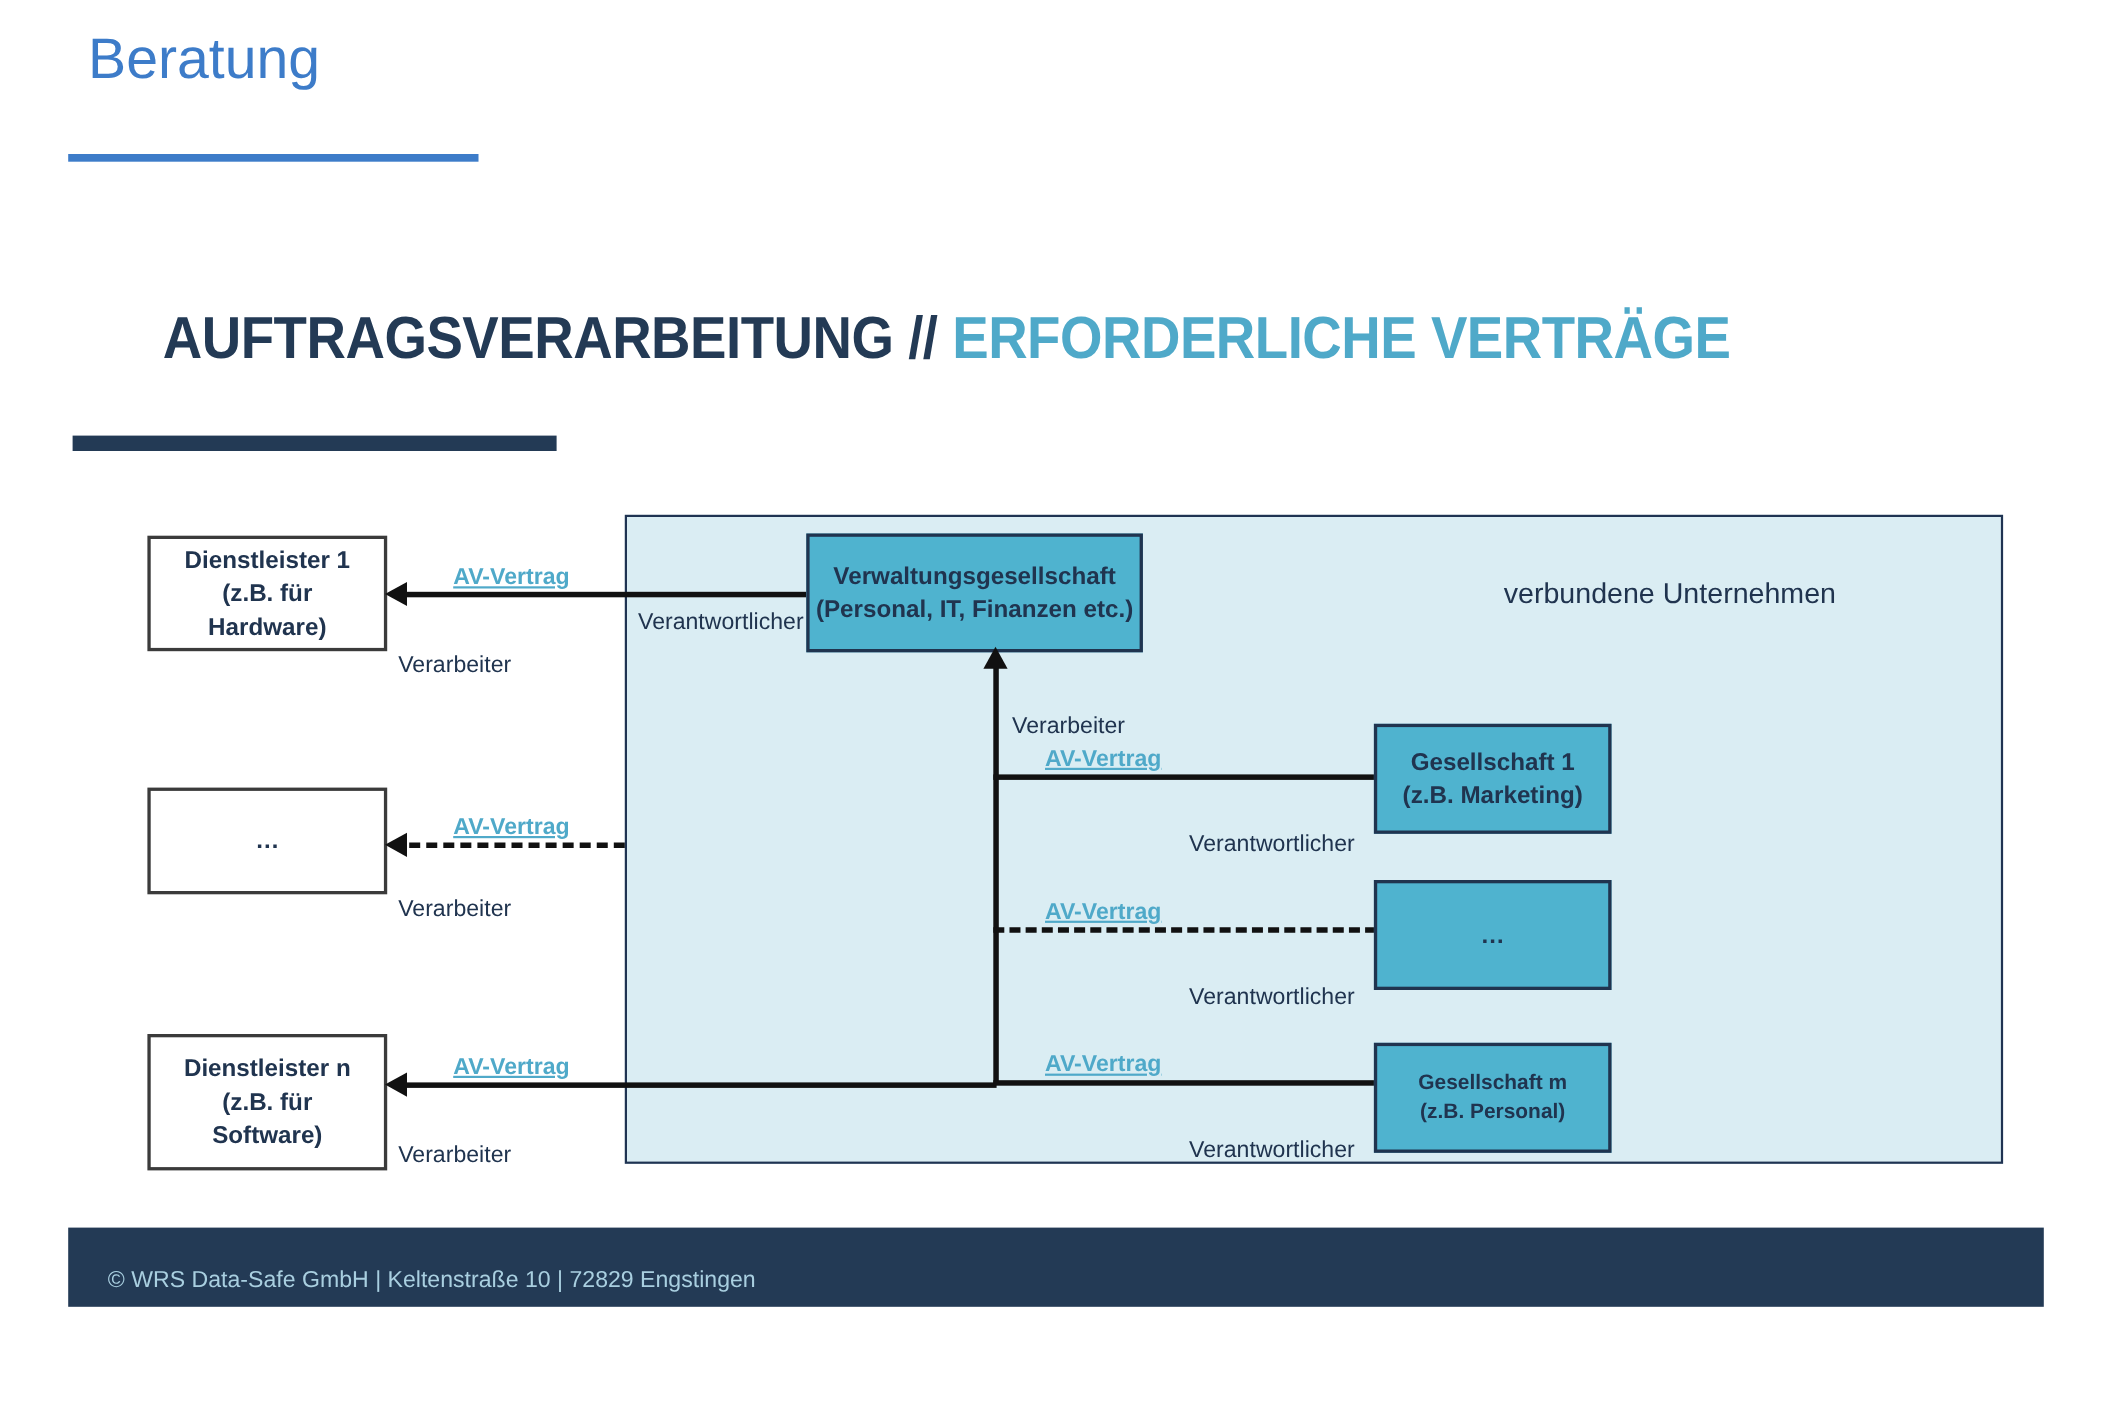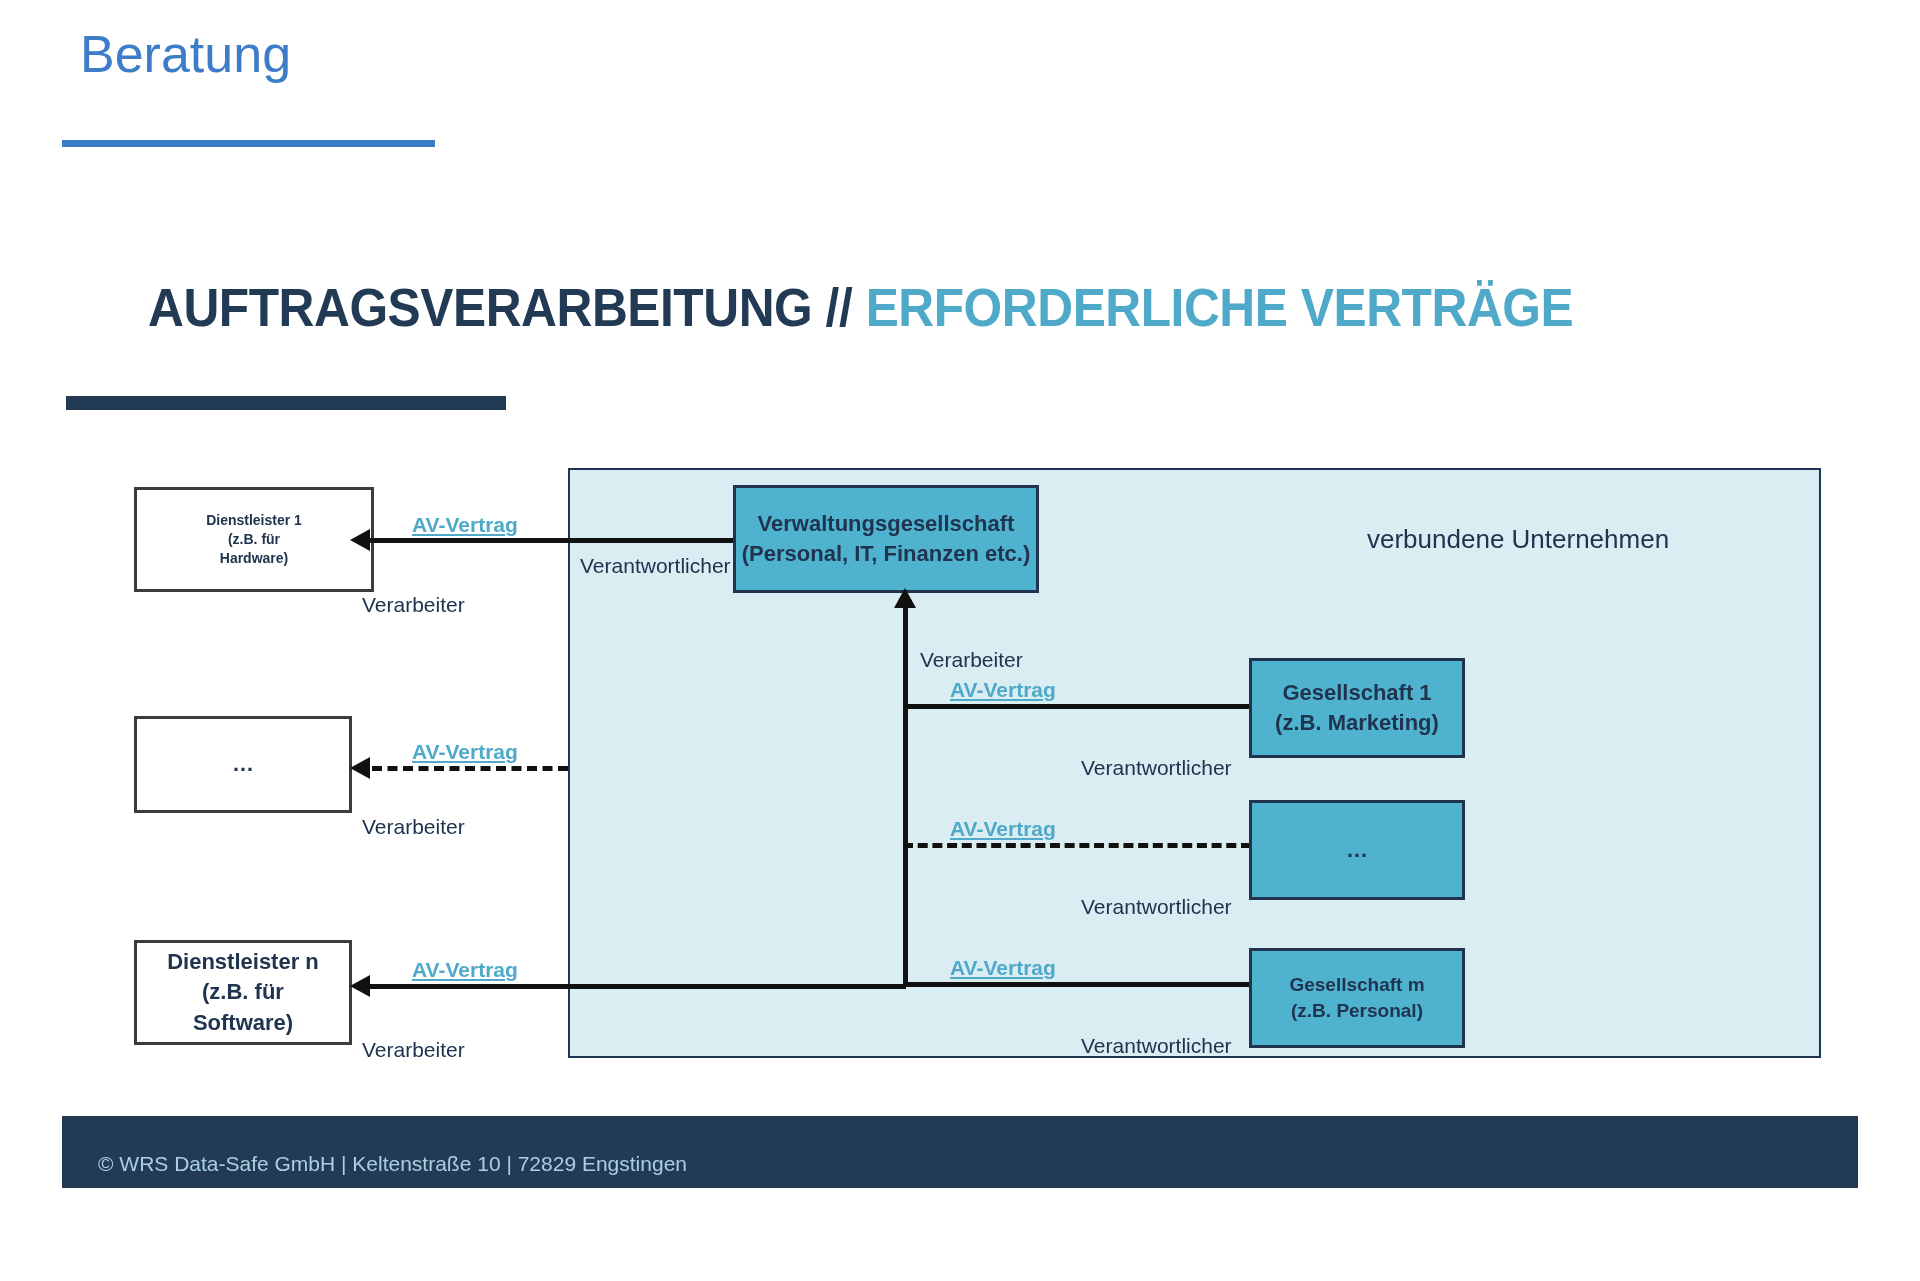--- a/index.html
+++ b/index.html
@@ -94,23 +94,23 @@
   }
   .box-white {
     background: #ffffff;
     border: 3px solid #3b3b3b;
   }
   .box-teal {
     background: #4fb3cf;
     border: 3px solid #20344f;
   }
 
-  #box-dienstleister-1 { left: 134px; top: 487px; width: 240px; height: 105px; font-size: 14px; }
+  #box-dienstleister-1 { left: 134px; top: 487px; width: 218px; height: 105px; font-size: 22px; }
   #box-dienstleister-dots { left: 134px; top: 716px; width: 218px; height: 97px; font-size: 22px; }
-  #box-dienstleister-n { left: 134px; top: 940px; width: 218px; height: 105px; font-size: 22px; }
+  #box-dienstleister-n { left: 134px; top: 940px; width: 218px; height: 124px; font-size: 22px; }
 
   #box-verwaltung { left: 733px; top: 485px; width: 306px; height: 108px; font-size: 22px; }
   #box-gesellschaft-1 { left: 1249px; top: 658px; width: 216px; height: 100px; font-size: 22px; }
   #box-gesellschaft-dots { left: 1249px; top: 800px; width: 216px; height: 100px; font-size: 22px; }
   #box-gesellschaft-m { left: 1249px; top: 948px; width: 216px; height: 100px; font-size: 19px; }
 
   
   .hline {
     position: absolute;
     background: #111111;

